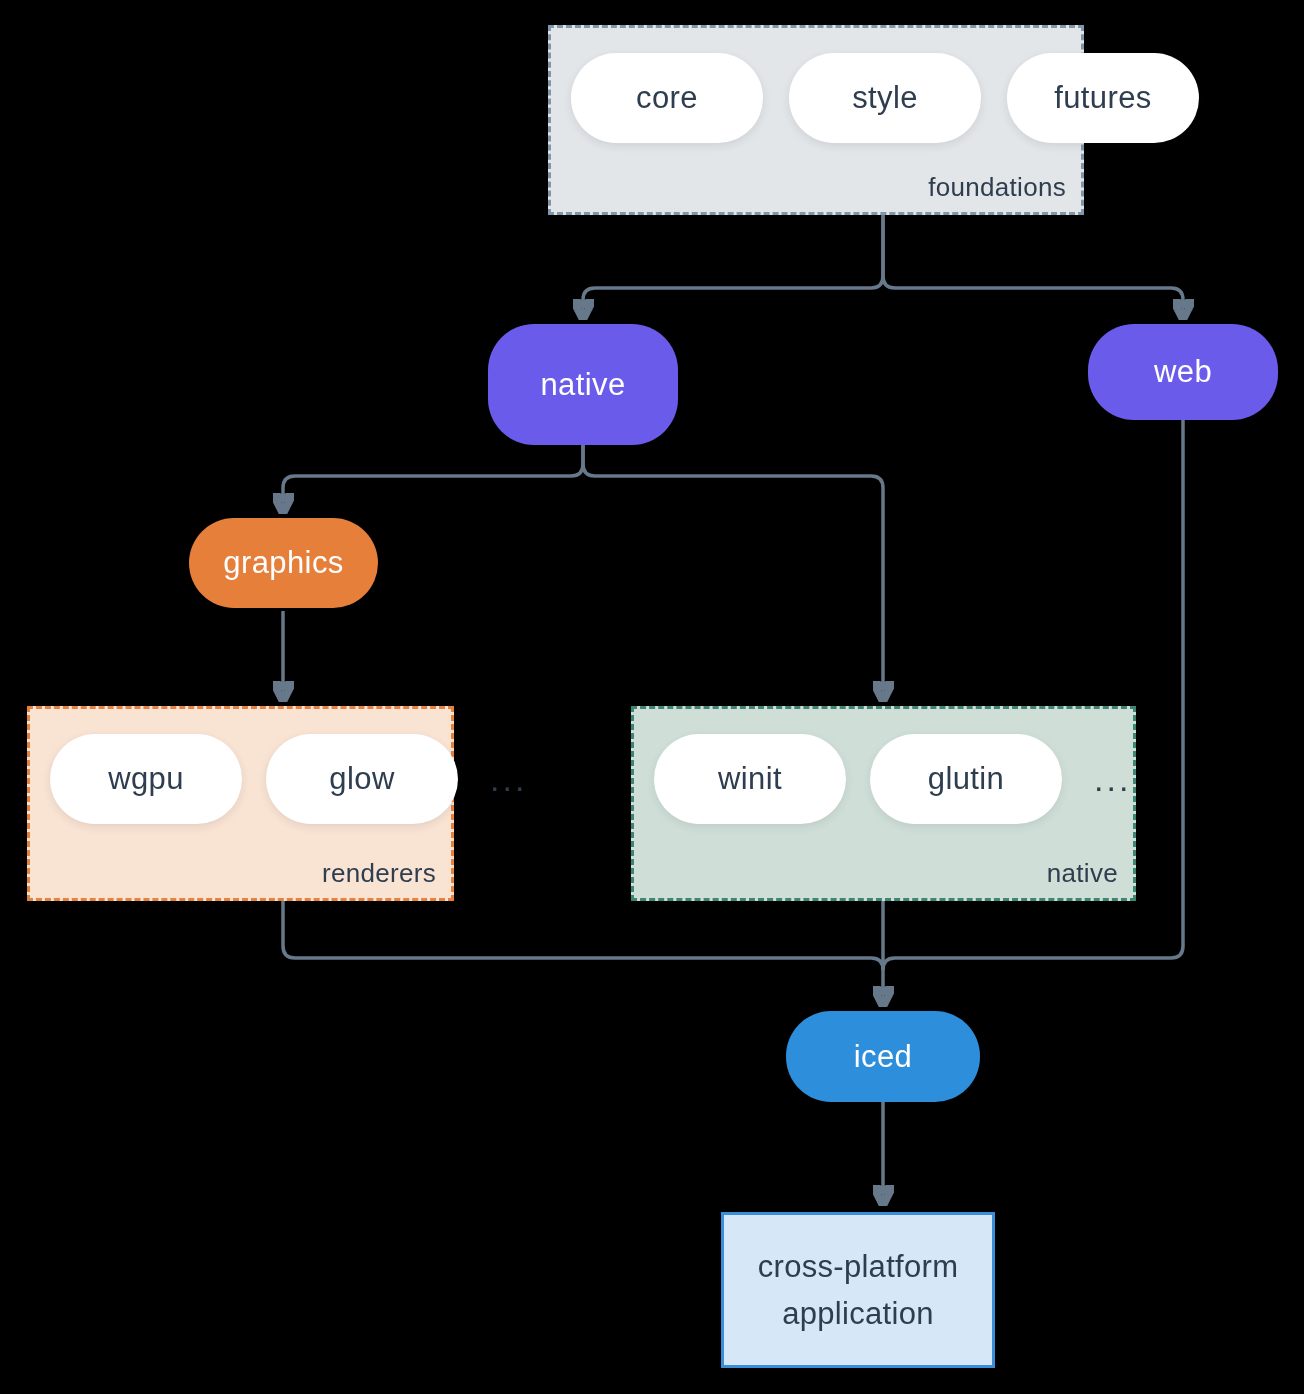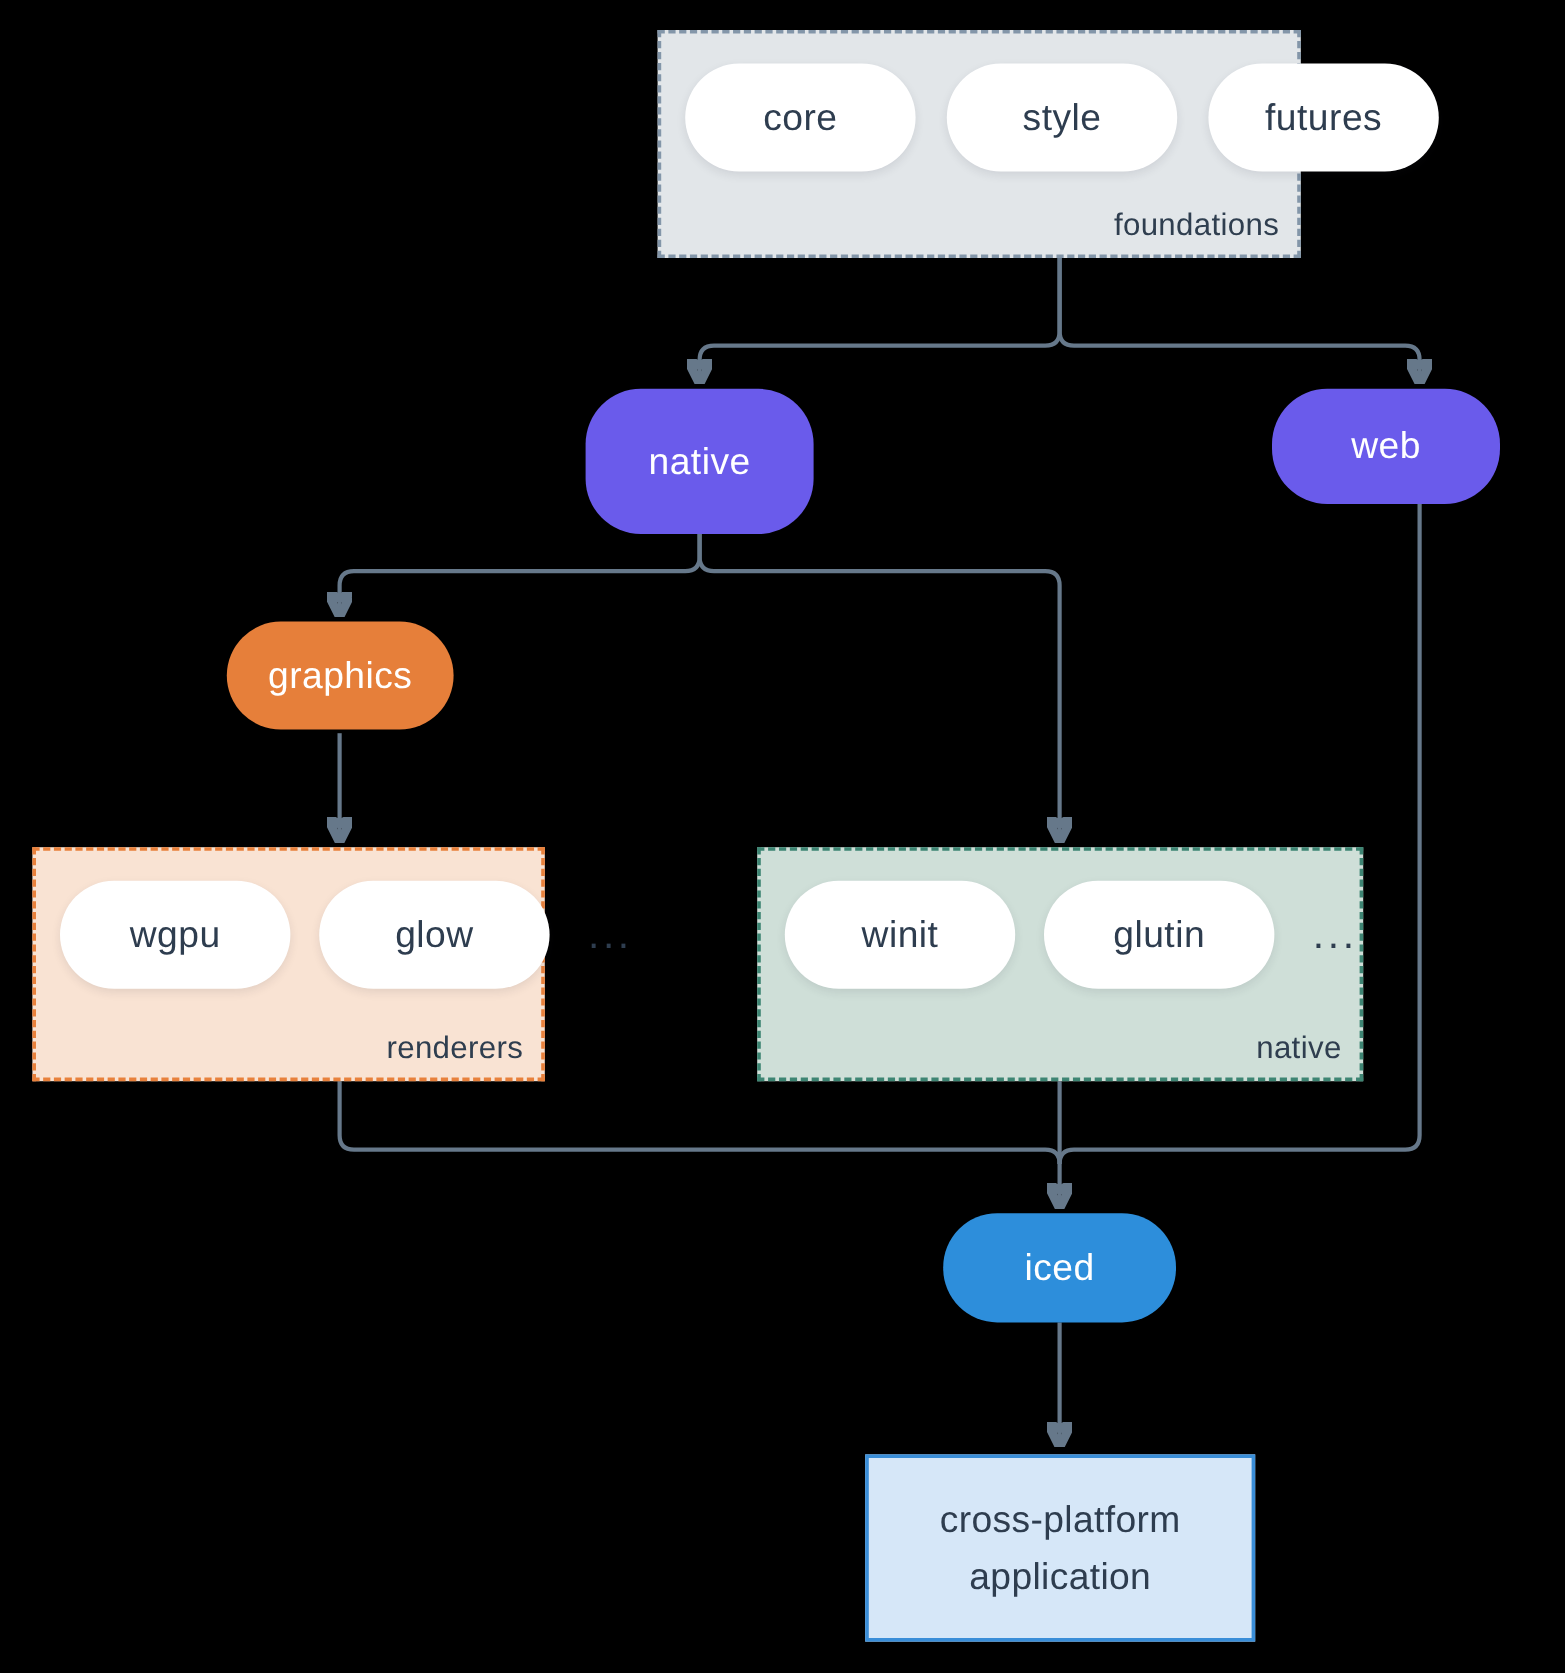--- a/index.html
+++ b/index.html
@@ -45,27 +45,27 @@
   }
   .ellipsis{
     font-size:34px;color:#2e3d4f;letter-spacing:3px;
     margin-left:8px;
   }
   .node{
     position:absolute;display:flex;align-items:center;justify-content:center;
     color:#ffffff;font-size:31px;letter-spacing:.4px;
   }
   #node-native{left:488px;top:324px;width:190px;height:121px;border-radius:46px;background:#6a5beb;}
-  #node-web{left:1060px;top:324px;width:190px;height:96px;border-radius:46px;background:#6a5beb;}
+  #node-web{left:1088px;top:324px;width:190px;height:96px;border-radius:46px;background:#6a5beb;}
   #node-graphics{left:189px;top:518px;width:189px;height:90px;border-radius:46px;background:#e67f3a;}
   #node-iced{left:786px;top:1011px;width:194px;height:91px;border-radius:45px;background:#2d8edb;}
 
   
   #app-box{
-    position:absolute;left:721px;top:1212px;width:325px;height:156px;
+    position:absolute;left:721px;top:1212px;width:274px;height:156px;
     box-sizing:border-box;background:#d6e7f8;border:3px solid #3a8ed8;
     display:flex;align-items:center;justify-content:center;
   }
   #app-box .app-label{
     width:270px;text-align:center;
     font-size:31px;line-height:47px;color:#2e3d4f;letter-spacing:.3px;
   }
 </style>
 </head>
 <body>

